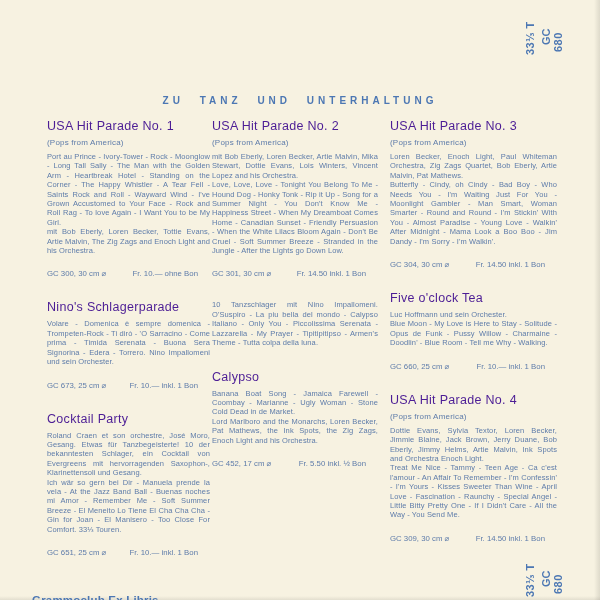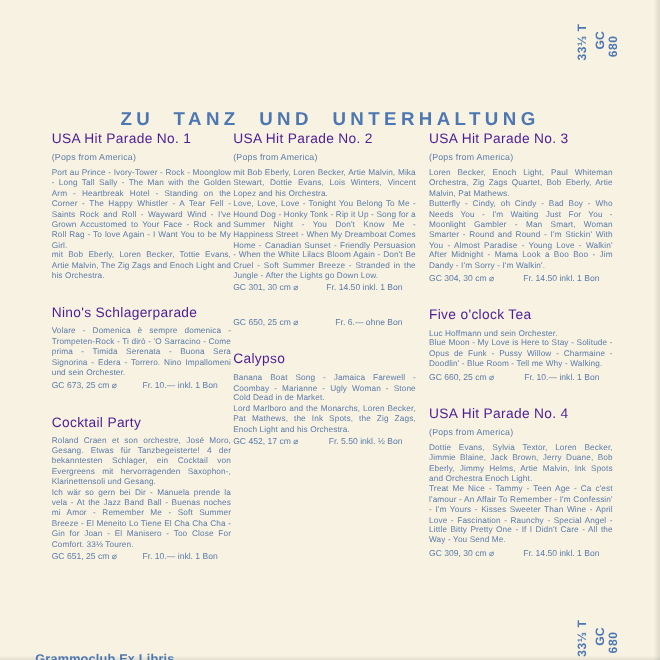--- a/index.html
+++ b/index.html
@@ -8,42 +8,42 @@
     background:#f7f2e1;
     font-family:"Liberation Sans",sans-serif;
   }
   .page-edge-right{position:absolute;top:0;right:0;width:6px;height:100%;
     background:linear-gradient(to right,rgba(0,0,0,0),rgba(110,110,100,0.18));}
   .page-edge-bottom{position:absolute;left:0;bottom:0;width:100%;height:4px;
     background:linear-gradient(to bottom,rgba(0,0,0,0),rgba(110,110,100,0.15));}
 
   .main-title{
     position:absolute;top:88px;left:0;width:600px;text-align:center;
-    color:#4c77b3;font-weight:bold;font-size:17px;
+    color:#4c77b3;font-weight:bold;font-size:10px;
     letter-spacing:4px;word-spacing:9px;white-space:nowrap;
   }
 
   .col{position:absolute;top:119px}
   #col-1{left:47px;width:163px}
   #col-2{left:212px;width:166px}
   #col-3{left:390px;width:167px}
 
   .section{margin-bottom:22px}
   .album-title{
     font-size:12.5px;font-weight:normal;color:#4c1d95;
     margin:0 0 5px 0;letter-spacing:0.3px;
   }
   .album-subtitle{font-size:8px;color:#5e7caa;margin:0 0 5px 0;letter-spacing:0.2px}
   .album-text{
     font-size:7.5px;line-height:9.4px;color:#5e7caa;margin:0;
     text-align:justify;letter-spacing:0.1px;
   }
   .price-row{
     display:flex;justify-content:space-between;
-    font-size:7.8px;color:#5e7caa;margin-top:2px;padding-right:12px;
+    font-size:7.8px;color:#5e7caa;margin-top:14px;padding-right:12px;
   }
 
   .corner{
     position:absolute;left:508px;width:80px;height:48px;
     transform:rotate(-90deg);color:#4c77b3;font-weight:bold;
   }
   #corner-top{top:12px}
   #corner-bottom{top:554px}
   .corner-speed{font-size:11px;line-height:12px;margin-left:21px;letter-spacing:0.5px}
   .corner-code{font-size:11px;line-height:12px;margin-left:31px;margin-top:4px}
@@ -68,34 +68,38 @@
 
 <h1 class="main-title">ZU TANZ UND UNTERHALTUNG</h1>
 
 <div class="col" id="col-1">
 
   <div class="section">
     <h2 class="album-title">USA Hit Parade No. 1</h2>
     <div class="album-subtitle">(Pops from America)</div>
     <p class="album-text">Port au Prince - Ivory-Tower - Rock - Moonglow - Long Tall Sally - The Man with the Golden Arm - Heartbreak Hotel - Standing on the Corner - The Happy Whistler - A Tear Fell - Saints Rock and Roll - Wayward Wind - I've Grown Accustomed to Your Face - Rock and Roll Rag - To love Again - I Want You to be My Girl.</p>
     <p class="album-text">mit Bob Eberly, Loren Becker, Tottie Evans, Artie Malvin, The Zig Zags and Enoch Light and his Orchestra.</p>
+    <div class="price-row">
+      <span>GC 300, 30 cm ⌀</span>
+      <span>Fr. 10.— ohne Bon</span>
+    </div>
   </div>
 
   <div class="section">
     <h2 class="album-title">Nino's Schlagerparade</h2>
     <p class="album-text">Volare - Domenica è sempre domenica - Trompeten-Rock - Ti dirò - 'O Sarracino - Come prima - Timida Serenata - Buona Sera Signorina - Edera - Torrero. Nino Impallomeni und sein Orchester.</p>
     <div class="price-row">
       <span>GC 673, 25 cm ⌀</span>
       <span>Fr. 10.— inkl. 1 Bon</span>
     </div>
   </div>
 
   <div class="section">
     <h2 class="album-title">Cocktail Party</h2>
-    <p class="album-text">Roland Craen et son orchestre, José Moro, Gesang. Etwas für Tanzbegeisterte! 4 der bekanntesten Schlager, ein Cocktail von Evergreens mit hervorragenden Saxophon-, Klarinettensoli und Gesang.</p>
+    <p class="album-text">Roland Craen et son orchestre, José Moro, Gesang. Etwas für Tanzbegeisterte! 10 der bekanntesten Schlager, ein Cocktail von Evergreens mit hervorragenden Saxophon-, Klarinettensoli und Gesang.</p>
     <p class="album-text">Ich wär so gern bei Dir - Manuela prende la vela - At the Jazz Band Ball - Buenas noches mi Amor - Remember Me - Soft Summer Breeze - El Meneito Lo Tiene El Cha Cha Cha - Gin for Joan - El Manisero - Too Close For Comfort.  33⅓ Touren.</p>
     <div class="price-row">
       <span>GC 651, 25 cm ⌀</span>
       <span>Fr. 10.— inkl. 1 Bon</span>
     </div>
   </div>
 
 </div>
 
 <div class="col" id="col-2">
@@ -105,24 +109,21 @@
     <div class="album-subtitle">(Pops from America)</div>
     <p class="album-text">mit Bob Eberly, Loren Becker, Artie Malvin, Mika Stewart, Dottie Evans, Lois Winters, Vincent Lopez and his Orchestra.</p>
     <p class="album-text">Love, Love, Love - Tonight You Belong To Me - Hound Dog - Honky Tonk - Rip it Up - Song for a Summer Night - You Don't Know Me - Happiness Street - When My Dreamboat Comes Home - Canadian Sunset - Friendly Persuasion - When the White Lilacs Bloom Again - Don't Be Cruel - Soft Summer Breeze - Stranded in the Jungle - After the Lights go Down Low.</p>
     <div class="price-row">
       <span>GC 301, 30 cm ⌀</span>
       <span>Fr. 14.50 inkl. 1 Bon</span>
     </div>
   </div>
 
   <div class="section">
-    <div class="price-row">
-      <span>GC 650, 25 cm ⌀</span>
-      <span>Fr. 6.— ohne Bon</span>
-    </div>
+    <p class="album-text">10 Tanzschlager mit Nino Impallomeni. O'Suspiro - La piu bella del mondo - Calypso Italiano - Only You - Piccolissima Serenata - Lazzarella - My Prayer - Tipitipitipso - Armen's Theme - Tutta colpa della luna.</p>
   </div>
 
   <div class="section">
     <h2 class="album-title">Calypso</h2>
     <p class="album-text">Banana Boat Song - Jamaica Farewell - Coombay - Marianne - Ugly Woman - Stone Cold Dead in de Market.</p>
     <p class="album-text">Lord Marlboro and the Monarchs, Loren Becker, Pat Mathews, the Ink Spots, the Zig Zags, Enoch Light and his Orchestra.</p>
     <div class="price-row">
       <span>GC 452, 17 cm ⌀</span>
       <span>Fr. 5.50 inkl. ½ Bon</span>
     </div>

